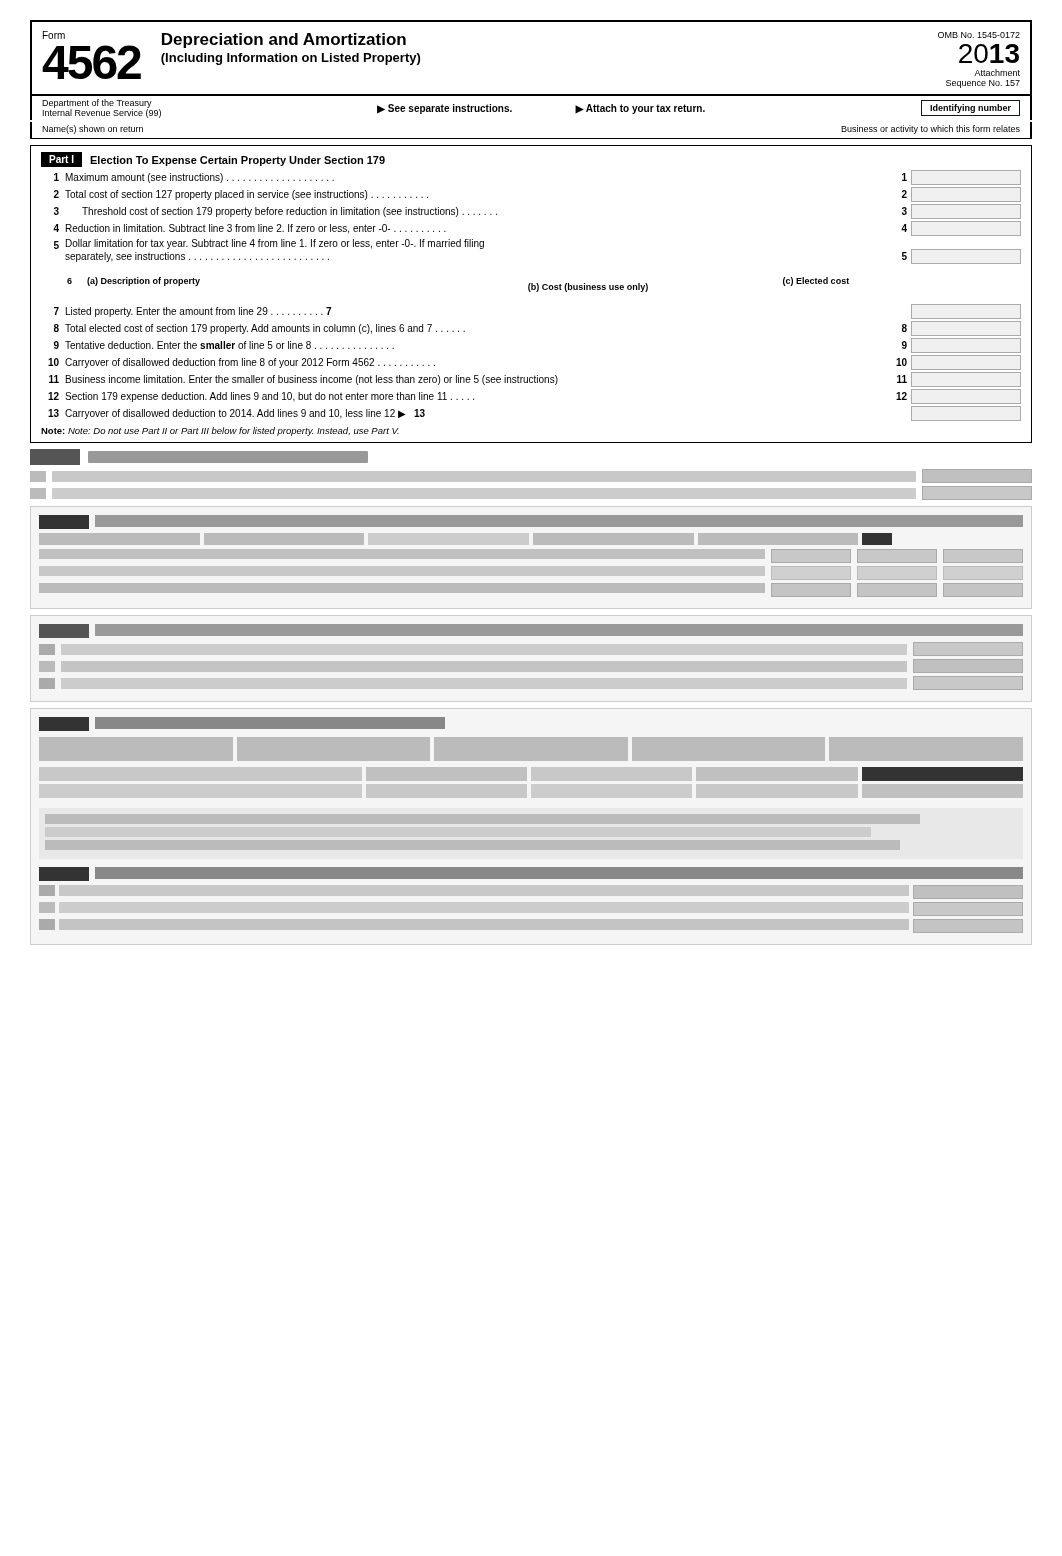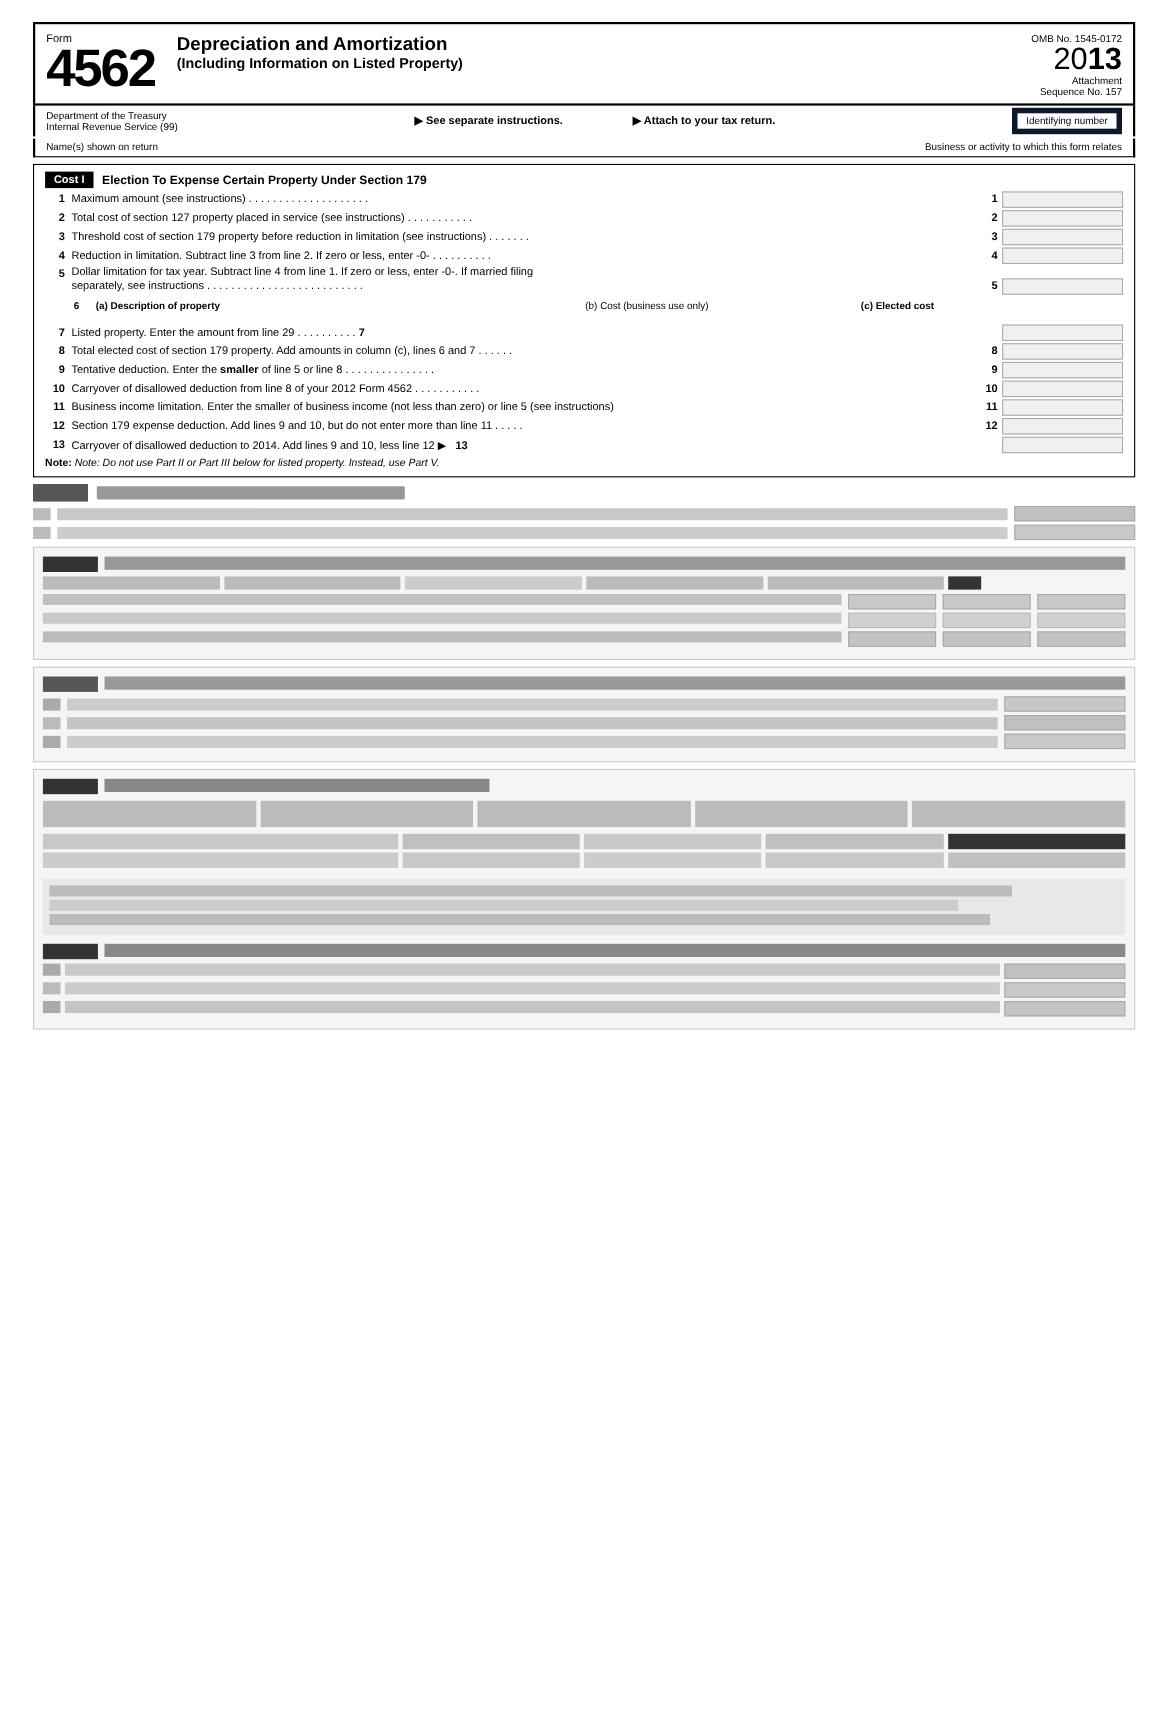--- a/index.html
+++ b/index.html
@@ -50,53 +50,53 @@
   <div style="display:flex; justify-content:space-between; align-items:center; margin-bottom:2px; font-size:9px; border-left:2px solid #000; border-right:2px solid #000; padding:2px 10px;">
     <div>
       <div>Department of the Treasury</div>
       <div>Internal Revenue Service  (99)</div>
     </div>
     <div style="text-align:center; font-size:10px;">
       <span style="font-weight:bold;">▶ See separate instructions.</span>
       &nbsp;&nbsp;&nbsp;&nbsp;&nbsp;
       <span style="font-weight:bold;padding-left:44px;">▶ Attach to your tax return.</span>
     </div>
-    <div style="border:5px solid #0f172a; padding:2px 8px; font-weight:normal; font-size:9px;">
+    <div style="border:1px solid #0f172a; padding:2px 8px; font-weight:bold; font-size:9px;">
       <span>Identifying number</span>
     </div>
   </div>
 
   <div style="display:flex; justify-content:space-between; font-size:9px; border-left:2px solid #000; border-right:2px solid #000; border-bottom:1px solid #000; padding:2px 10px 4px 10px; margin-bottom:6px;">
     <div>Name(s) shown on return</div>
     <div>Business or activity to which this form relates</div>
   </div>
 
   <div style="border:1px solid #000; padding:6px 10px; margin-bottom:6px;">
     <div style="display:flex; align-items:center; gap:8px; margin-bottom:3px;">
-      <span style="background:#000; color:#fff; font-weight:bold; padding:2px 8px; font-size:10px;">Cost I</span>
+      <span style="background:#000; color:#fff; font-weight:bold; padding:2px 8px; font-size:10px;">Part I</span>
       <span style="font-weight:bold; font-size:11px;">Election To Expense Certain Property Under Section 179</span>
     </div>
 
     <div style="display:flex; align-items:center; margin-bottom:2px; font-size:10px;">
       <span style="font-weight:bold; min-width:18px; text-align:right; margin-right:6px;">1</span>
       <span style="flex:1;">Maximum amount (see instructions) . . . . . . . . . . . . . . . . . . . .</span>
       <span style="font-weight:bold; min-width:24px; text-align:right; margin-left:6px;">1</span>
       <div style="border:1px solid #aaa; width:110px; height:15px; margin-left:4px; background:#f0f0f0;"></div>
     </div>
 
     <div style="display:flex; align-items:center; margin-bottom:2px; font-size:10px;">
       <span style="font-weight:bold; min-width:18px; text-align:right; margin-right:6px;">2</span>
       <span style="flex:1;">Total cost of section 127 property placed in service (see instructions) . . . . . . . . . . .</span>
       <span style="font-weight:bold; min-width:24px; text-align:right; margin-left:6px;">2</span>
       <div style="border:1px solid #aaa; width:110px; height:15px; margin-left:4px; background:#f0f0f0;"></div>
     </div>
 
     <div style="display:flex; align-items:center; margin-bottom:2px; font-size:10px;">
       <span style="font-weight:bold; min-width:18px; text-align:right; margin-right:6px;">3</span>
-      <span style="flex:1;">Threshold cost of section 179 property before reduction in limitation (see instructions) . . . . . . .</span>
+      <span style="flex:1;margin-left:17px;">Threshold cost of section 179 property before reduction in limitation (see instructions) . . . . . . .</span>
       <span style="font-weight:bold; min-width:24px; text-align:right; margin-left:6px;">3</span>
       <div style="border:1px solid #aaa; width:110px; height:15px; margin-left:4px; background:#f0f0f0;"></div>
     </div>
 
     <div style="display:flex; align-items:center; margin-bottom:2px; font-size:10px;">
       <span style="font-weight:bold; min-width:18px; text-align:right; margin-right:6px;">4</span>
       <span style="flex:1;">Reduction in limitation. Subtract line 3 from line 2. If zero or less, enter -0- . . . . . . . . . .</span>
       <span style="font-weight:bold; min-width:24px; text-align:right; margin-left:6px;">4</span>
       <div style="border:1px solid #aaa; width:110px; height:15px; margin-left:4px; background:#f0f0f0;"></div>
     </div>
@@ -109,21 +109,21 @@
           <span style="flex:1;">separately, see instructions . . . . . . . . . . . . . . . . . . . . . . . . . .</span>
           <span style="font-weight:bold; min-width:24px; text-align:right; margin-left:6px;">5</span>
           <div style="border:1px solid #aaa; width:110px; height:15px; margin-left:4px; background:#f0f0f0;"></div>
         </div>
       </div>
     </div>
 
     <div style="display:flex; align-items:center; margin:5px 0 2px 26px; font-size:9px;">
       <span style="font-weight:bold; min-width:14px;">6</span>
       <span style="flex:2; font-weight:bold; text-align:left; margin-left:6px;">(a) Description of property</span>
-      <span style="flex:1.5; font-weight:normal; text-align:center;">(b) Cost (business use only)</span>
+      <span style="flex:1.5; font-weight:bold; text-align:center;margin-top:13px;">(b) Cost (business use only)</span>
       <span style="flex:1; font-weight:bold; text-align:center; margin-right:4px;">(c) Elected cost</span>
       <div style="width:110px;"></div>
     </div>
 
     <div style="margin-top:12px;">
 
       <div style="display:flex; align-items:center; margin-bottom:2px; font-size:10px;">
         <span style="font-weight:bold; min-width:18px; text-align:right; margin-right:6px;">7</span>
         <span style="flex:1;">Listed property. Enter the amount from line 29 . . . . . . . . . . <span style="font-weight:bold;">7</span></span>
         <span style="font-weight:bold; min-width:24px; text-align:right; margin-left:6px;">&nbsp;</span>

